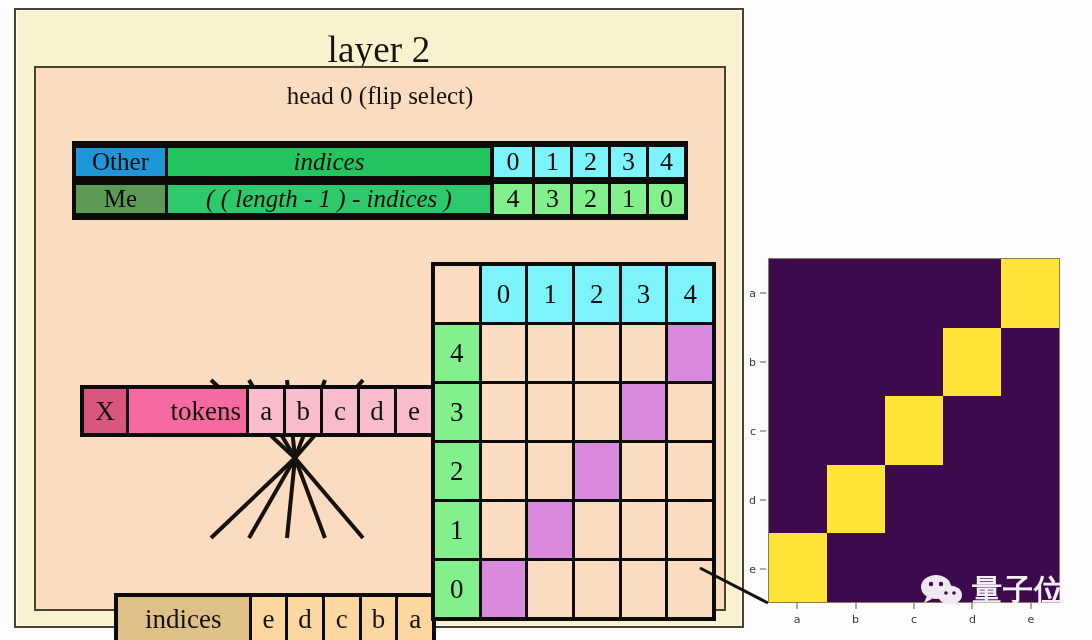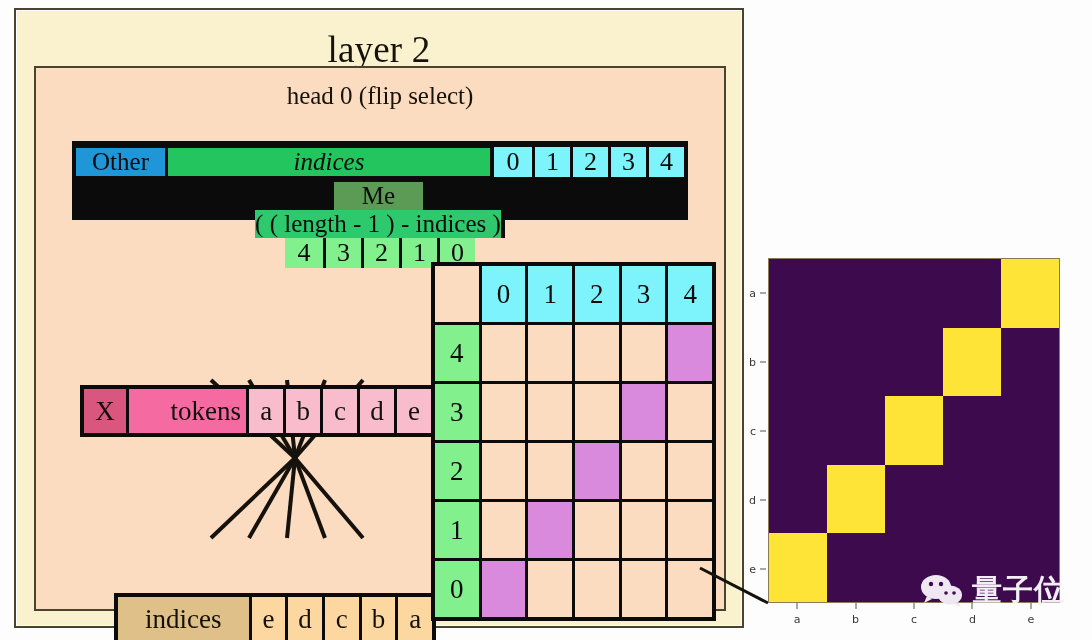--- a/index.html
+++ b/index.html
@@ -40,41 +40,41 @@
 
   
   .kv-table {
     position: absolute; left: 36px; top: 73px;
     border: 4px solid #0b0b0b;
     background: #0b0b0b;
     display: flex; flex-direction: column;
     width: 616px;
   }
   .kv-row { display: flex; height: 34px; align-items: center; }
-  .kv-row + .kv-row { margin-top: 3px; flex-direction: column; }
+  .kv-row + .kv-row { margin-top: 3px; }
   .kv-tag {
     width: 92px; display: flex; align-items: center; justify-content: center;
     font-size: 25px; color: #0b0b0b; border-right: 3px solid #0b0b0b;
   }
   .kv-expr {
     flex: 1; display: flex; align-items: center; justify-content: center;
     font-size: 25px; color: #0b0b0b; border-right: 4px solid #0b0b0b;
     white-space: nowrap;
   }
   .kv-vals { display: flex; }
   .kv-val {
     width: 38px; display: flex; align-items: center; justify-content: center;
     font-size: 26px; color: #0b0b0b;
   }
   .kv-val + .kv-val { border-left: 3px solid #0b0b0b; }
   .tag-other { background: #1e96d8; }
   .expr-other { background: #22c55e; font-style: italic; }
   .val-other  { background: #7df3fb; }
   .tag-me     { background: #5c9b56; }
-  .expr-me    { background: #2ec96c; }
+  .expr-me    { background: #2ec96c; font-style: italic; }
   .val-me     { background: #82f08d; }
 
   
   .strip {
     position: absolute;
     border: 4px solid #0b0b0b;
     background: #0b0b0b;
     display: flex;
     height: 52px;
   }

